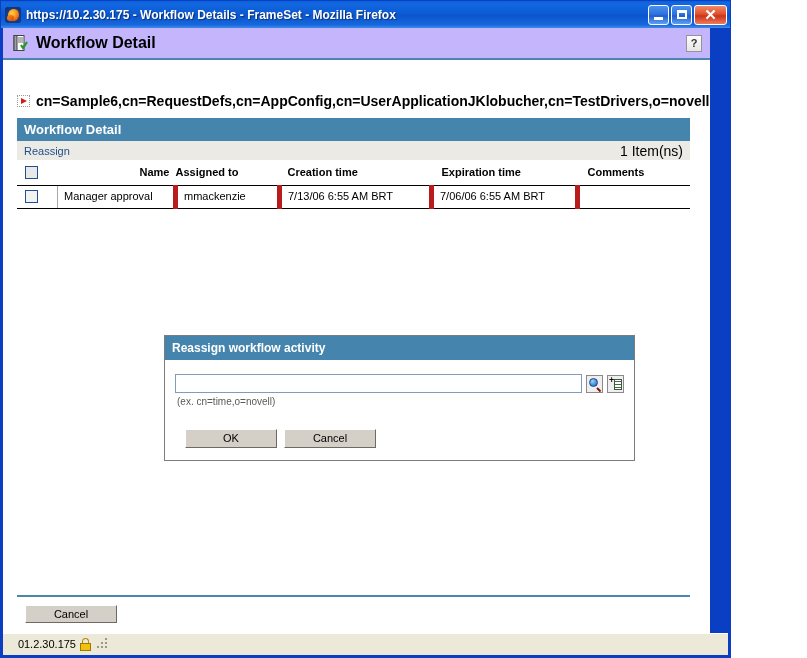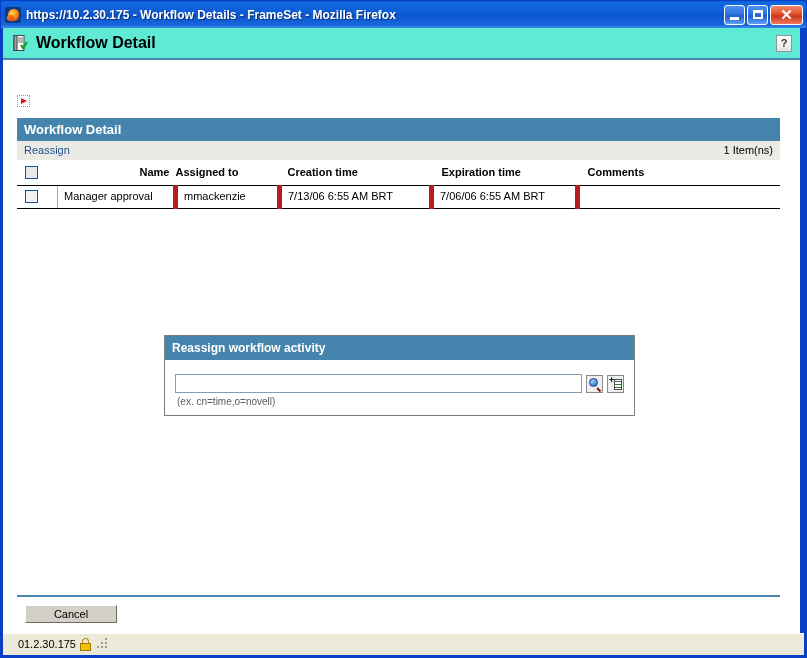--- a/index.html
+++ b/index.html
@@ -13,21 +13,21 @@
     overflow: hidden;
     font-family: "Liberation Sans", sans-serif;
     font-size: 12px;
     color: #000;
   }
 
   
   .window {
     position: absolute;
     left: 0; top: 0;
-    width: 807px;
+    width: 731px;
     height: 658px;
     box-sizing: border-box;
     background: #0a3fc4;
     border: 1px solid #0a3fc4;
     display: flex;
     flex-direction: column;
   }
 
   
   .titlebar {
@@ -117,22 +117,22 @@
     font-size: 15px;
     font-weight: bold;
     line-height: 18px;
     text-align: center;
     font-family: "Liberation Sans", sans-serif;
   }
 
   
   .client {
     flex: 1 1 auto;
-    background: #5eead4;
-    margin: 0 6px 0 2px;
+    background: #c4b5fd;
+    margin: 0 20px 0 2px;
     display: flex;
     flex-direction: column;
     overflow: hidden;
     position: relative;
   }
 
   
   .page-head {
     height: 30px;
     flex: 0 0 30px;
@@ -225,34 +225,34 @@
     font-weight: bold;
     padding: 3px 0 3px 7px;
     height: 18px;
     line-height: 18px;
     box-sizing: content-box;
     height: 17px;
   }
   .panel-toolbar {
     background: #eceae5;
     display: flex;
-    align-items: flex-start;
+    align-items: center;
     justify-content: space-between;
     padding: 3px 7px 3px 7px;
     box-sizing: border-box;
     height: 19px;
   }
   .reassign-link {
     color: #1f4e8c;
     font-size: 11px;
     text-decoration: none;
     cursor: pointer;
   }
   .item-count {
-    font-size: 11px;
+    font-size: 14px;
     color: #000;
   }
 
   
   table.wf {
     width: 100%;
     border-collapse: collapse;
     background: #ffffff;
     table-layout: auto;
   }
@@ -548,20 +548,21 @@
       </span>
       <span class="page-head-title">Workflow Detail</span>
       <span class="help-btn">?</span>
     </div>
     <div class="head-rule"></div>
 
     <div class="body-area">
 
       <div class="dn-line">
         <span class="dn-icon"></span>
+        <span class="dn-text">cn=Sample6,cn=RequestDefs,cn=AppConfig,cn=UserApplicationJKlobucher,cn=TestDrivers,o=novell</span>
       </div>
 
       <div class="panel">
         <div class="panel-title">Workflow Detail</div>
         <div class="panel-toolbar">
           <a class="reassign-link" href="#">Reassign</a>
           <span class="item-count">1 Item(ns)</span>
         </div>
 
         <table class="wf">
@@ -601,20 +602,24 @@
               <span class="mag-circle"></span>
               <span class="mag-handle"></span>
             </span>
             <span class="icon-btn">
               <span class="hist-plus">+</span>
               <span class="hist-page"></span>
               <span class="hist-lines"></span>
             </span>
           </div>
           <div class="dlg-hint">(ex. cn=time,o=novell)</div>
+          <div class="dlg-buttons">
+            <button class="btn">OK</button>
+            <button class="btn">Cancel</button>
+          </div>
         </div>
       </div>
 
       <div style="position:absolute; left:0; right:0; bottom:10px;">
         <div class="footer-rule"></div>
         <div class="footer-bar">
           <button class="btn btn-close">Cancel</button>
         </div>
       </div>
 

